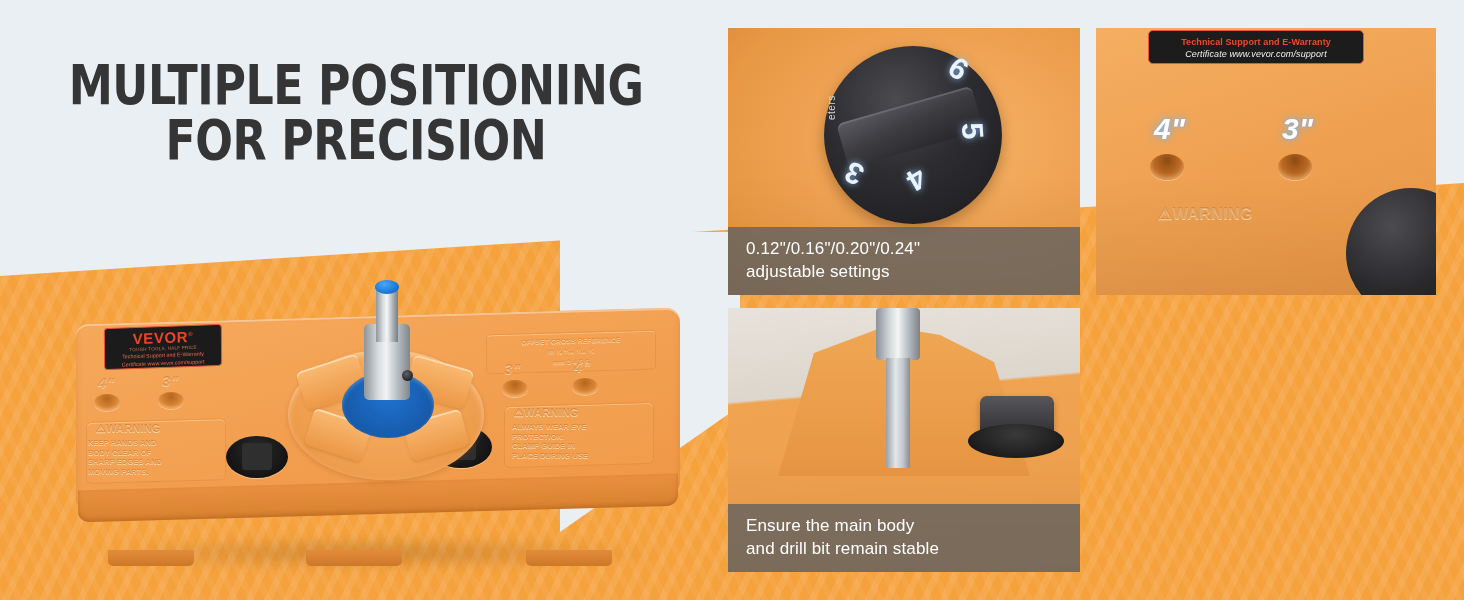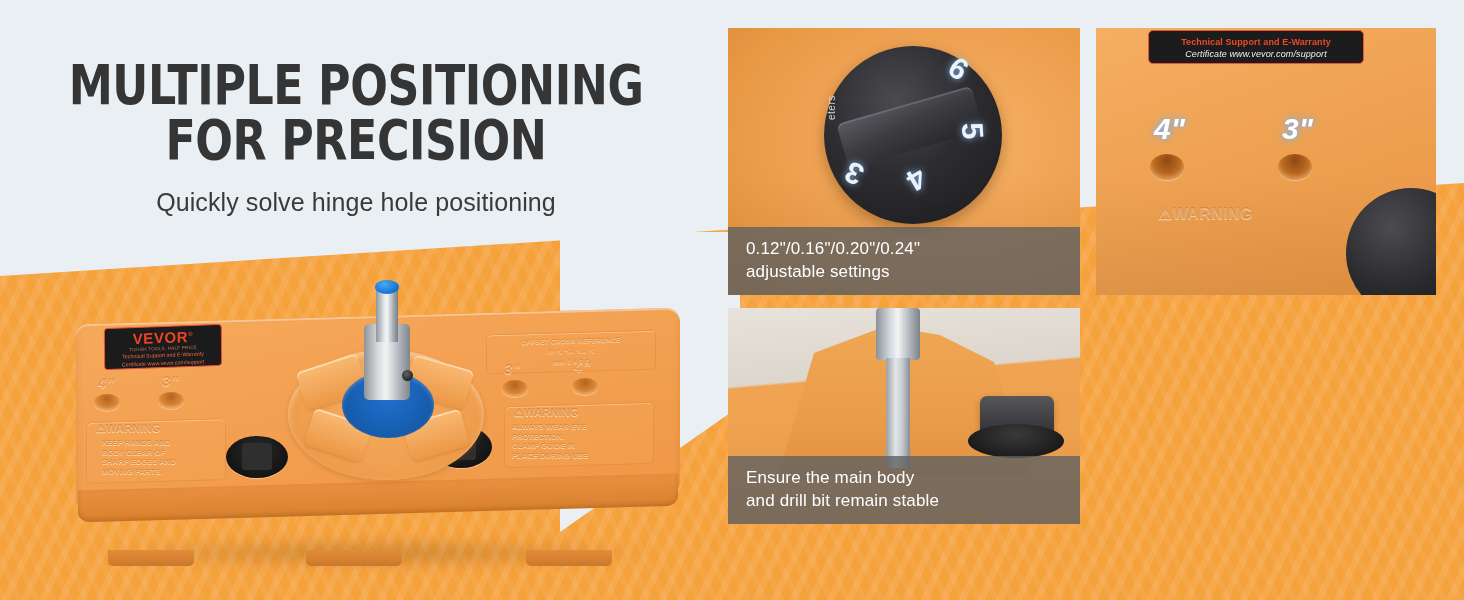--- a/index.html
+++ b/index.html
@@ -407,21 +407,21 @@
   }
   .p2-dial {
     position: absolute;
     right: -40px; top: 160px;
     width: 130px; height: 130px;
     border-radius: 50%;
     background: radial-gradient(circle at 35% 30%, #4d4d52 0%, #2c2c30 50%, #18181b 100%);
   }
 
   
-  .p3 { left: 728px; top: 308px; width: 352px; height: 216px; }
+  .p3 { left: 728px; top: 308px; width: 352px; height: 264px; }
   .p3 .panel-photo {
     background: linear-gradient(175deg, #e7e2db 0%, #ddd6cc 32%, #f0a452 33%, #eb9c48 100%);
   }
   .p3-wall {
     position: absolute;
     left: 26px; top: 18px;
     width: 300px; height: 150px;
     background: linear-gradient(180deg,#efa754 0%, #e79542 100%);
     clip-path: polygon(8% 100%, 20% 18%, 44% 0, 62% 6%, 80% 24%, 92% 100%);
   }
@@ -516,21 +516,20 @@
 <body>
 
 <div class="stage">
 
   <div class="orange-banner"></div>
   <div class="banner-notch"></div>
 
   <div class="headline-block">
     <div class="headline">MULTIPLE POSITIONING
 FOR PRECISION</div>
-    <div class="subhead">Quickly solve hinge hole positioning</div>
   </div>
 
   <div class="product">
     <div class="prod-shadow"></div>
 
     <div class="base-top"></div>
     <div class="base-front"></div>
     <div class="foot f1"></div>
     <div class="foot f2"></div>
     <div class="foot f3"></div>
@@ -553,21 +552,21 @@
     <div class="hole" style="left:516px; top:102px;"></div>
 
     <div class="ref-plate">
       <div class="ref-line" style="top:4px;">OFFSET CROSS REFERENCE</div>
       <div class="ref-line" style="top:14px;">in  ⅛   ³⁄₁₆   ¹⁄₁₆   ¼</div>
       <div class="ref-line" style="top:25px;">mm  3    4    5    6</div>
     </div>
 
     <div class="warn-plate" style="left:30px; top:144px; width:140px; height:62px; transform:skewY(-1.6deg);"></div>
     <div class="warn-text warn-title" style="left:40px; top:148px;">⚠WARNING</div>
-    <div class="warn-text" style="left:46px; top:162px;">KEEP HANDS AND
+    <div class="warn-text" style="left:32px; top:162px;">KEEP HANDS AND
 BODY CLEAR OF
 SHARP EDGES AND
 MOVING PARTS.</div>
 
     <div class="warn-plate" style="left:448px; top:128px; width:150px; height:62px; transform:skewY(-1.6deg);"></div>
     <div class="warn-text warn-title" style="left:458px; top:132px;">⚠WARNING</div>
     <div class="warn-text" style="left:456px; top:146px;">ALWAYS WEAR EYE
 PROTECTION.
 CLAMP GUIDE IN
 PLACE DURING USE</div>

